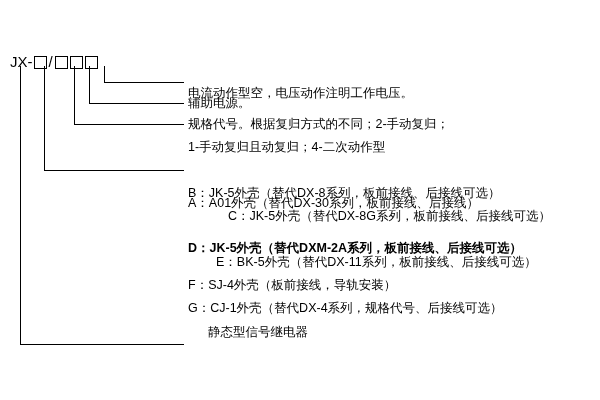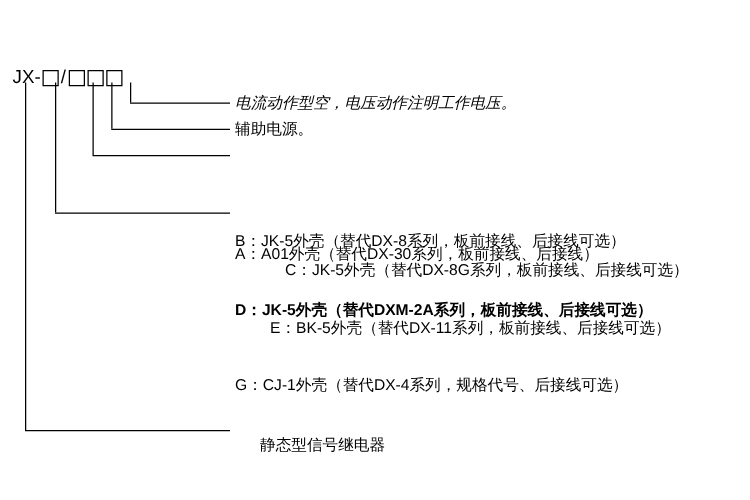--- a/index.html
+++ b/index.html
@@ -86,23 +86,26 @@
 
   <div class="vline" style="left:74px; top:66px; height:58px;"></div>
   <div class="hline" style="left:74px; top:124px; width:110px;"></div>
 
   <div class="vline" style="left:44px; top:66px; height:104px;"></div>
   <div class="hline" style="left:44px; top:170px; width:140px;"></div>
 
   <div class="vline" style="left:20px; top:66px; height:278px;"></div>
   <div class="hline" style="left:20px; top:344px; width:164px;"></div>
 
-  <div class="desc" style="left:188px; top:74px;font-style:italic;">电流动作型空，电压动作注明工作电压。</div>
+  <div class="desc" style="left:188px; top:85px;">电流动作型空，电压动作注明工作电压。</div>
   <div class="desc" style="left:188px; top:95px;">辅助电源。</div>
+  <div class="desc" style="left:188px; top:116px;">规格代号。根据复归方式的不同；2-手动复归；</div>
+  <div class="desc" style="left:188px; top:139px;">1-手动复归且动复归；4-二次动作型</div>
   <div class="desc" style="left:188px; top:162px;margin-top:33px;">A：A01外壳（替代DX-30系列，板前接线、后接线）</div>
   <div class="desc" style="left:188px; top:185px;">B：JK-5外壳（替代DX-8系列，板前接线、后接线可选）</div>
   <div class="desc" style="left:188px; top:208px;margin-left:40px;">C：JK-5外壳（替代DX-8G系列，板前接线、后接线可选）</div>
   <div class="desc" style="left:188px; top:240px;font-weight:bold;">D：JK-5外壳（替代DXM-2A系列，板前接线、后接线可选）</div>
   <div class="desc" style="left:188px; top:254px;margin-left:28px;">E：BK-5外壳（替代DX-11系列，板前接线、后接线可选）</div>
+  <div class="desc" style="left:188px; top:277px;">F：SJ-4外壳（板前接线，导轨安装）</div>
   <div class="desc" style="left:188px; top:300px;">G：CJ-1外壳（替代DX-4系列，规格代号、后接线可选）</div>
-  <div class="desc" style="left:188px; top:348px;padding-left:20px;">静态型信号继电器</div>
+  <div class="desc" style="left:188px; top:324px;padding-left:20px;">静态型信号继电器</div>
 
 </div>
 
 </body></html>

